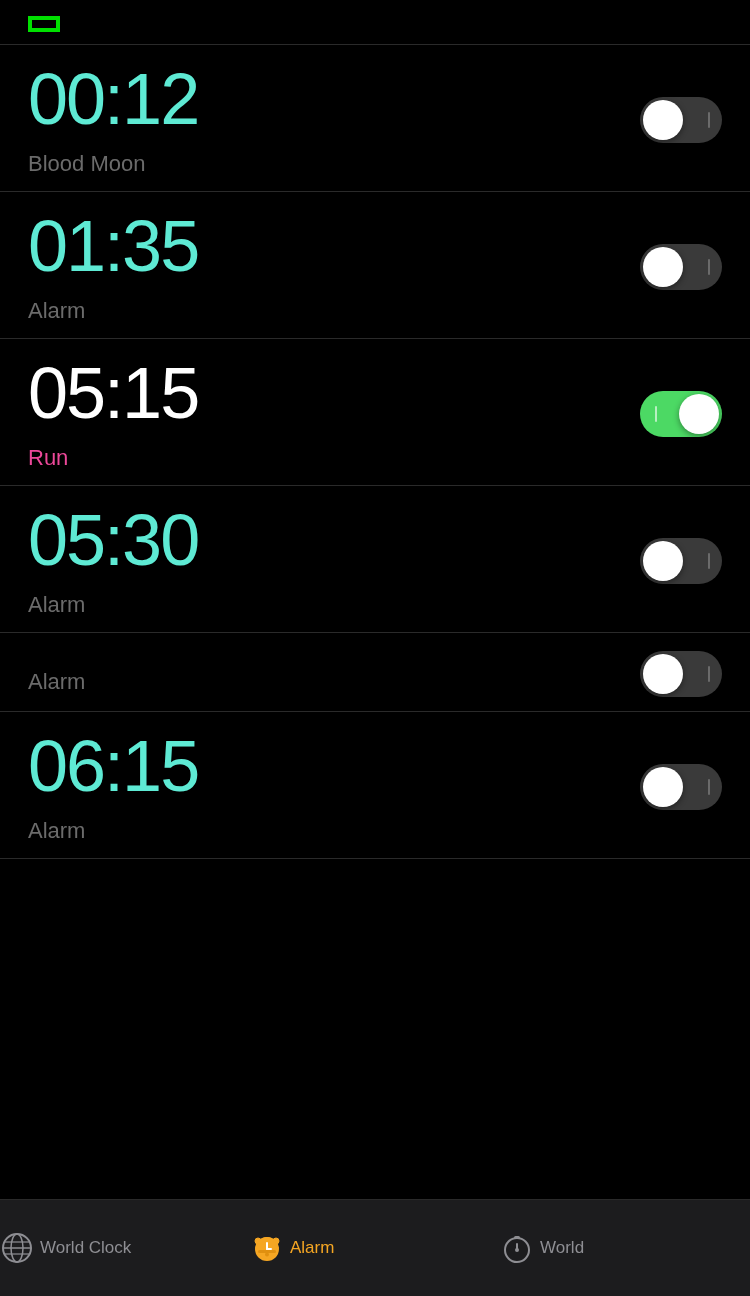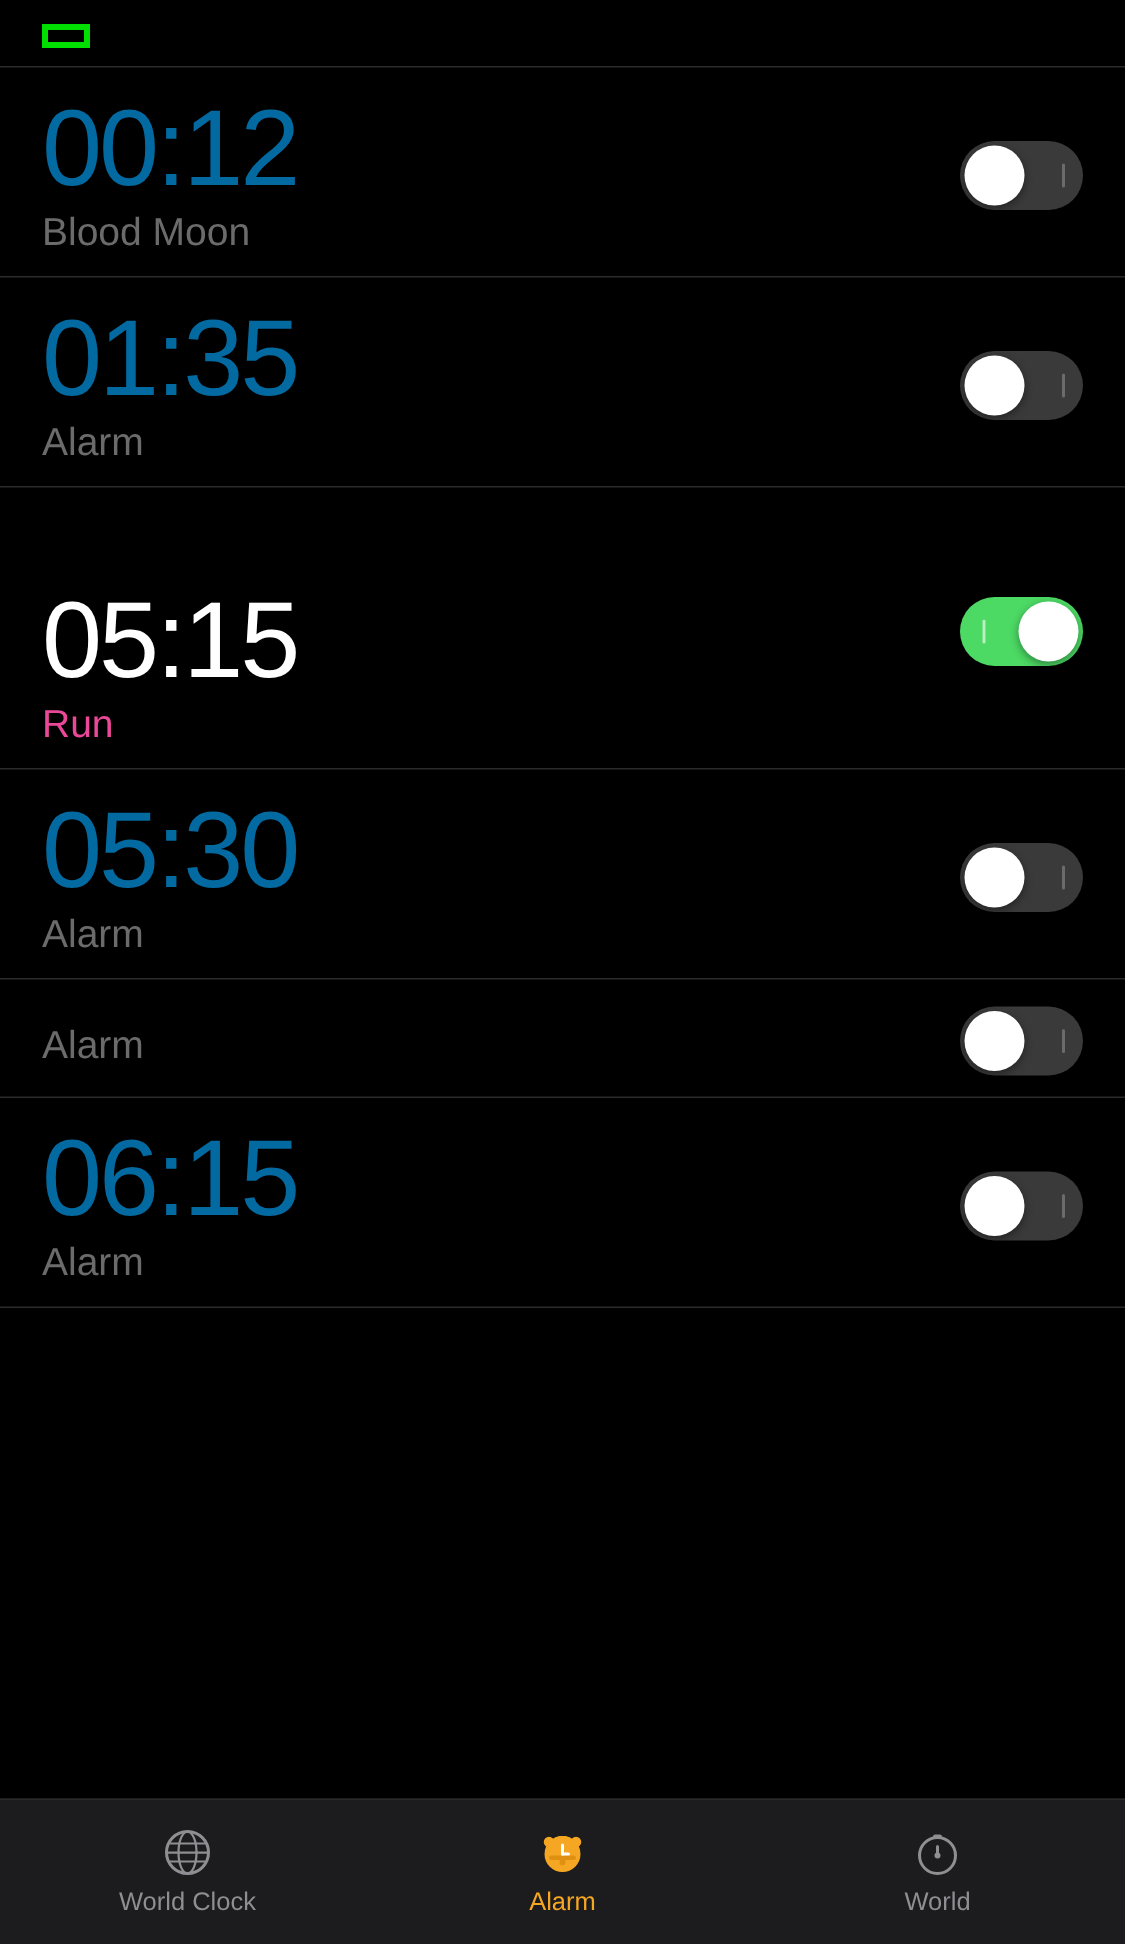--- a/index.html
+++ b/index.html
@@ -68,34 +68,33 @@
 
     .alarm-item.active .alarm-label {
       color: #fff;
     }
 
     .alarm-left {}
 
     .alarm-time {
       font-size: 72px;
       font-weight: 200;
-      color: #0369a1;
+      color: #5eead4;
       letter-spacing: -2px;
       line-height: 1;
     }
 
     .alarm-label {
-      font-size: 26px;
+      font-size: 22px;
       color: #6b6b6b;
-      margin-top: 4px;
+      margin-top: 16px;
     }
 
     .alarm-item.active .alarm-time {
       color: #fff;
-      margin-top: 48px;
     }
 
     .alarm-item.active .alarm-label {
       color: #ec4899;
     }
 
     
     .toggle {
       width: 82px;
       height: 46px;
@@ -152,23 +151,21 @@
       display: flex;
       background: #1c1c1e;
       border-top: 1px solid #2a2a2a;
       height: 97px;
       flex-shrink: 0;
     }
 
     .tab-item {
       flex: 1;
       display: flex;
-      flex-direction: column;
       align-items: center;
-      justify-content: center;
       gap: 6px;
       cursor: pointer;
     }
 
     .tab-label {
       font-size: 17px;
       color: #8e8e93;
     }
 
     .tab-item.active .tab-label {

